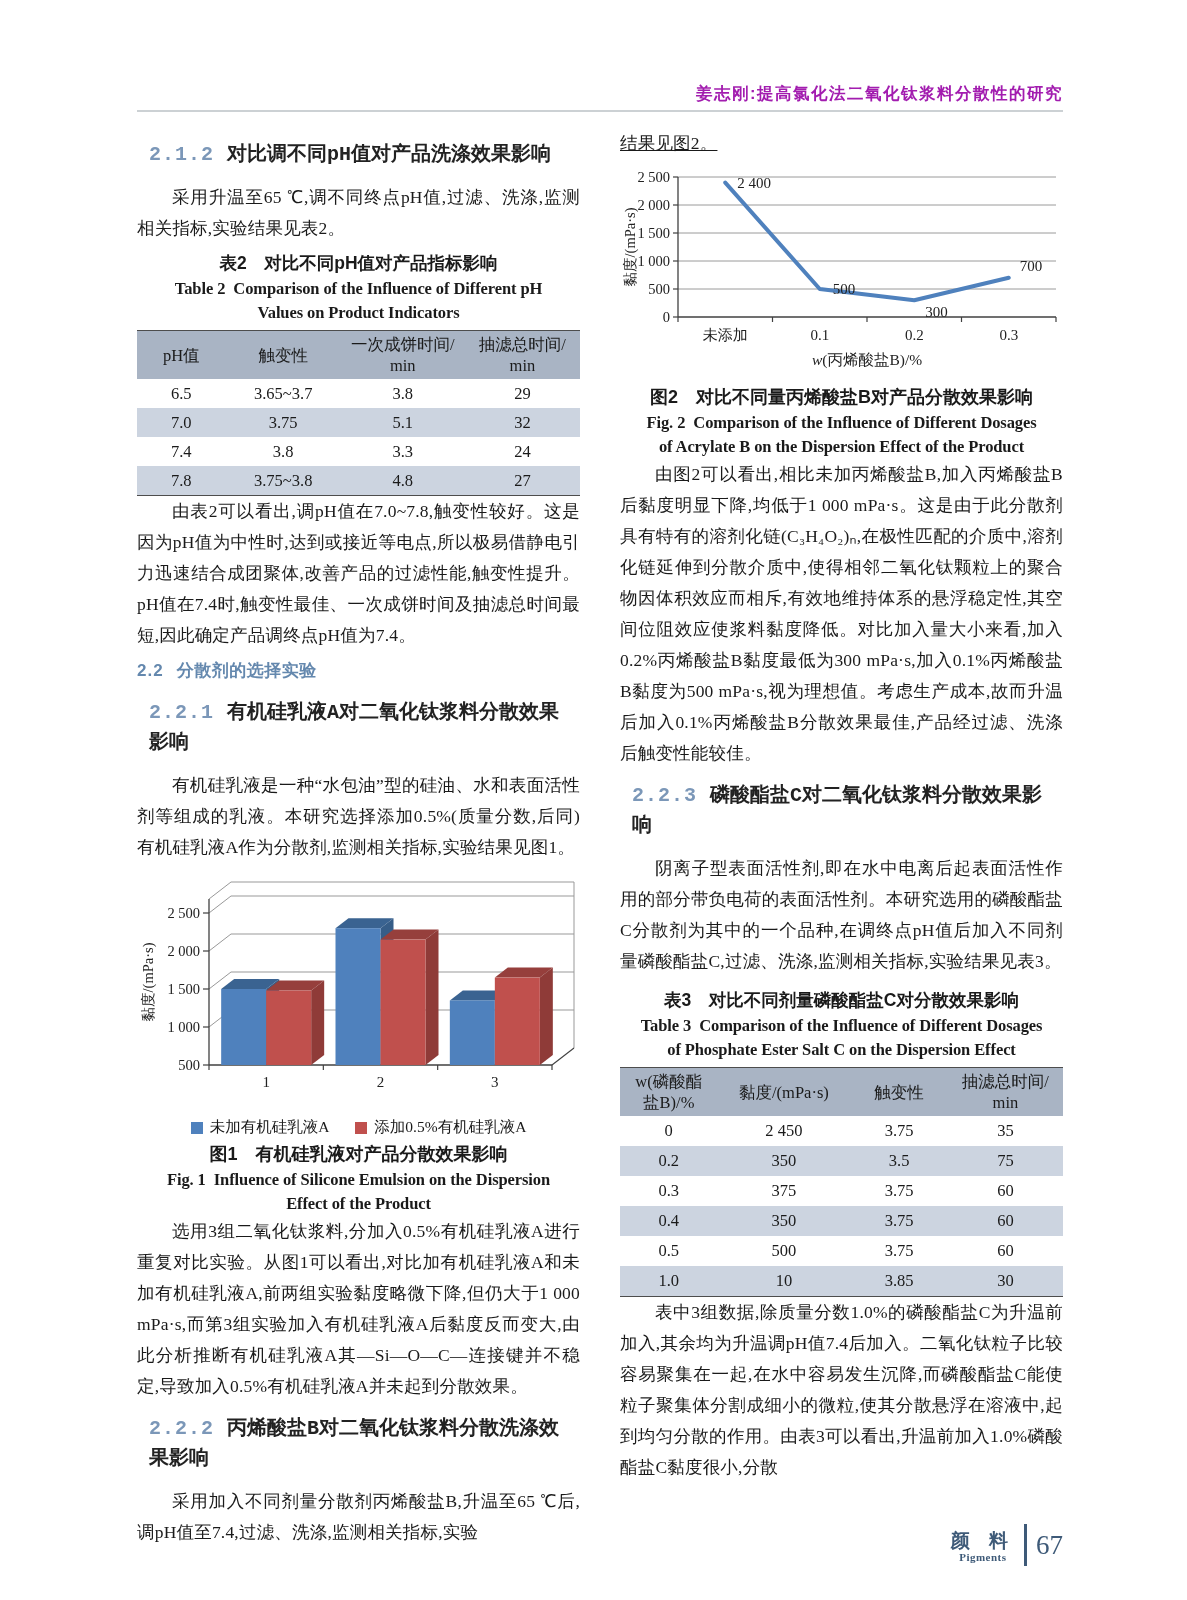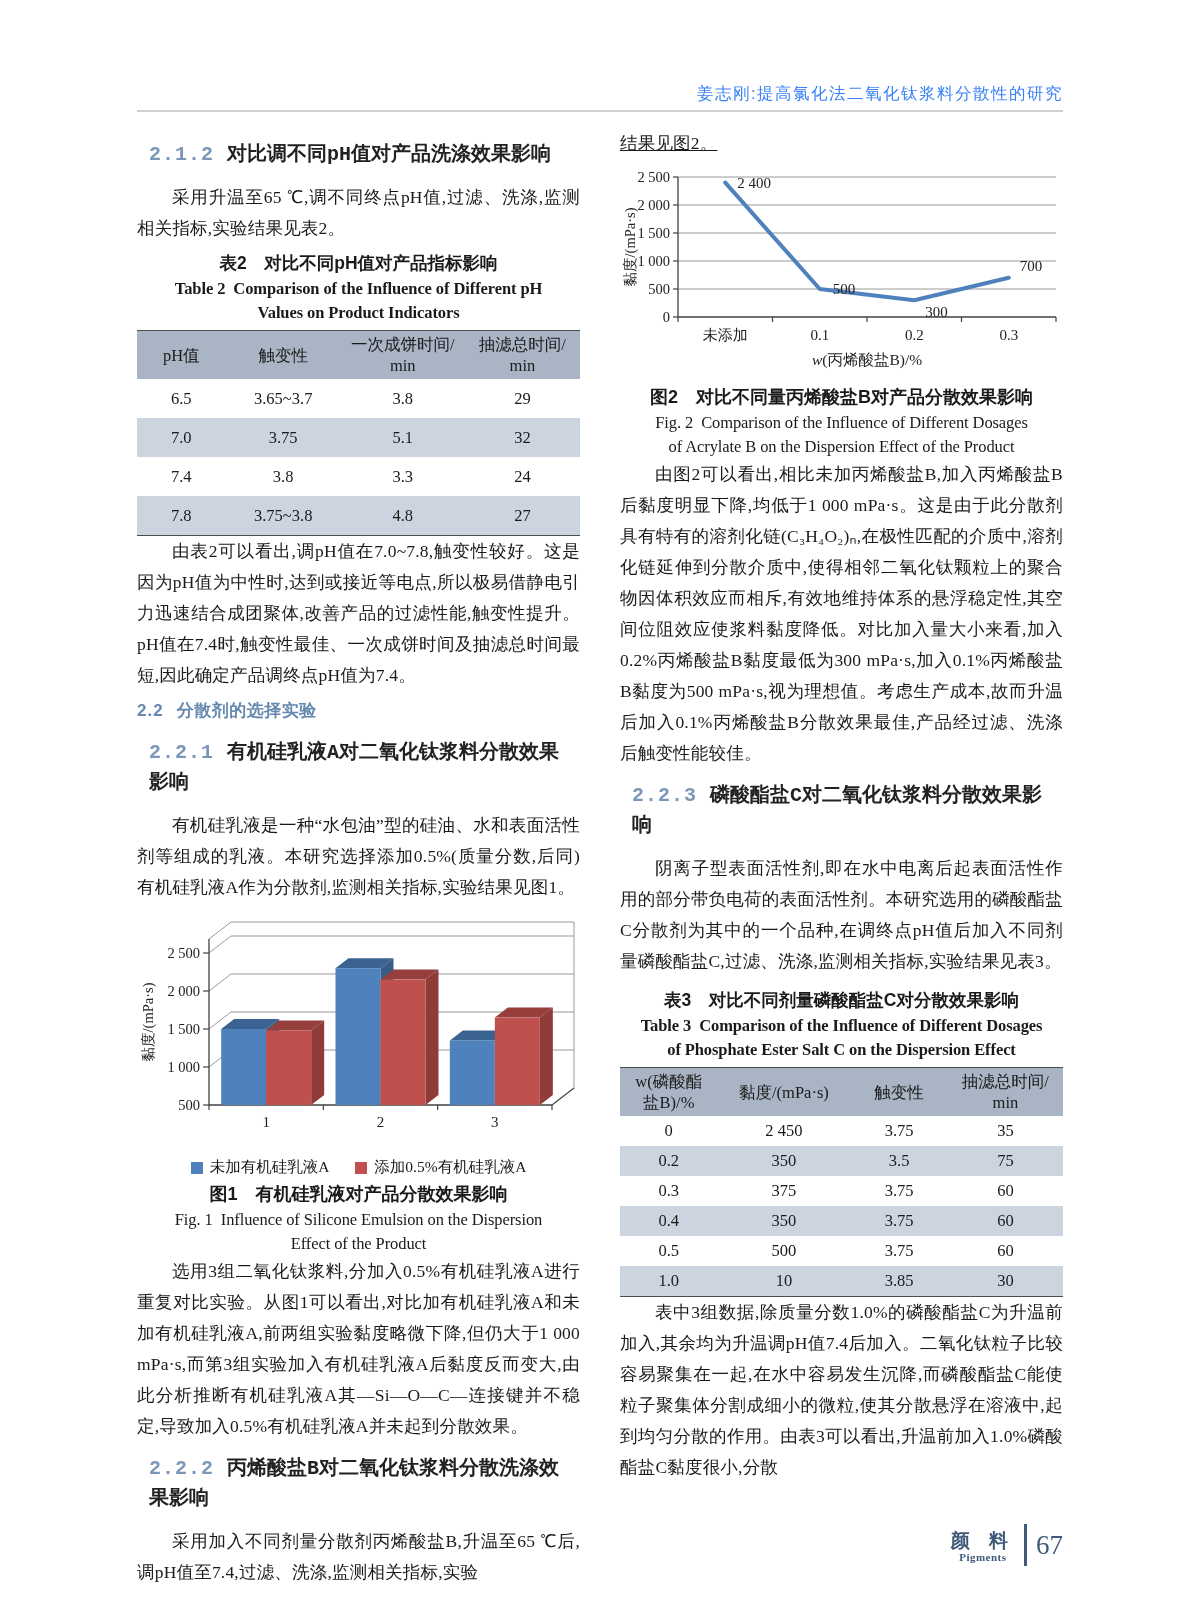--- a/index.html
+++ b/index.html
@@ -1,21 +1,21 @@
 <!DOCTYPE html>
 <html><head>
 <meta charset="utf-8">
 <style>
   html,body { margin:0; padding:0; background:#ffffff; }
   .page { position:relative; width:1187px; height:1600px; background:#ffffff;
           font-family:"Liberation Serif", serif; color:#1a1a1a; overflow:hidden; }
 
   .running-head { position:absolute; top:83px; right:124px;
       font-family:"Liberation Sans", sans-serif; font-size:16.5px;
-      color:#3b82f6; letter-spacing:1.5px; }
+      color:#a21caf; letter-spacing:1.5px;font-weight:bold; }
   .head-rule { position:absolute; top:110px; left:137px; width:926px; height:1.5px; background:#ccd1d4; }
 
   .col { position:absolute; top:128px; width:443px; }
   .col-left  { left:137px; }
   .col-right { left:620px; }
 
   p.body { margin:0; font-size:17.5px; line-height:31px; text-align:justify;
            letter-spacing:0.2px; text-indent:2em; }
   p.noindent { text-indent:0;text-decoration:underline; }
 
@@ -30,36 +30,36 @@
   .tbl-title-cn { text-align:center; font-family:"Liberation Sans", sans-serif;
                   font-weight:700; font-size:17.5px; line-height:27px; }
   .tbl-title-en { text-align:center; font-weight:700; font-size:16.5px; line-height:24px; letter-spacing:-0.1px; }
 
   table.datatable { width:100%; border-collapse:collapse; margin-top:5px;
       border-top:1.5px solid #4d4d4d; border-bottom:1.5px solid #4d4d4d; font-size:16.5px; }
   .datatable thead th { background:#a9b4c4; font-weight:400; white-space:pre-line;
       padding:3px 2px; line-height:21px; vertical-align:middle; }
   .datatable tbody td { text-align:center; padding:0 2px; }
   .datatable tbody tr:nth-child(even) { background:#ccd4e0; }
-  #table2 tbody td { height:39px; line-height:29px; }
+  #table2 tbody td { height:29px; line-height:29px; }
   #table3 tbody td { height:30px; line-height:30px; }
   #table2 th:nth-child(1){width:20%} #table2 th:nth-child(2){width:26%}
   #table2 th:nth-child(3){width:28%} #table2 th:nth-child(4){width:26%}
   #table3 th:nth-child(1){width:22%} #table3 th:nth-child(2){width:30%}
   #table3 th:nth-child(3){width:22%} #table3 th:nth-child(4){width:26%}
 
   figure { margin:0; }
   svg text { font-family:"Liberation Serif", serif; fill:#222; }
   .legend { display:flex; justify-content:center; align-items:center; gap:26px;
             font-size:15.5px; margin:20px 0 2px; }
   .legend-item { display:flex; align-items:center; }
   .legend .sw { display:inline-block; width:12px; height:12px; margin-right:7px; }
   .cap-cn { text-align:center; font-family:"Liberation Sans", sans-serif; font-weight:700;
             font-size:18px; line-height:27px; margin-top:3px; }
-  .cap-en { text-align:center; font-weight:400; font-size:16.5px; line-height:24px; letter-spacing:-0.1px; }
+  .cap-en { text-align:center; font-weight:700; font-size:16.5px; line-height:24px; letter-spacing:-0.1px; }
 
   .mt6{margin-top:6px;} .mt10{margin-top:10px;} .mt12{margin-top:12px;}
 
   .footer { position:absolute; top:1496px; right:124px; display:flex; align-items:center;
             gap:9px; color:#3e5a78;margin-top:28px; }
   .jcn { font-family:"Liberation Sans", sans-serif; font-weight:700; font-size:19px; letter-spacing:7px; }
   .jen { font-size:11px; font-weight:700; text-align:center; margin-top:-3px; letter-spacing:0.5px; }
   .vbar { width:3px; height:42px; background:#3e5a78; }
   .pnum { font-size:27px; line-height:42px; }
 </style>

